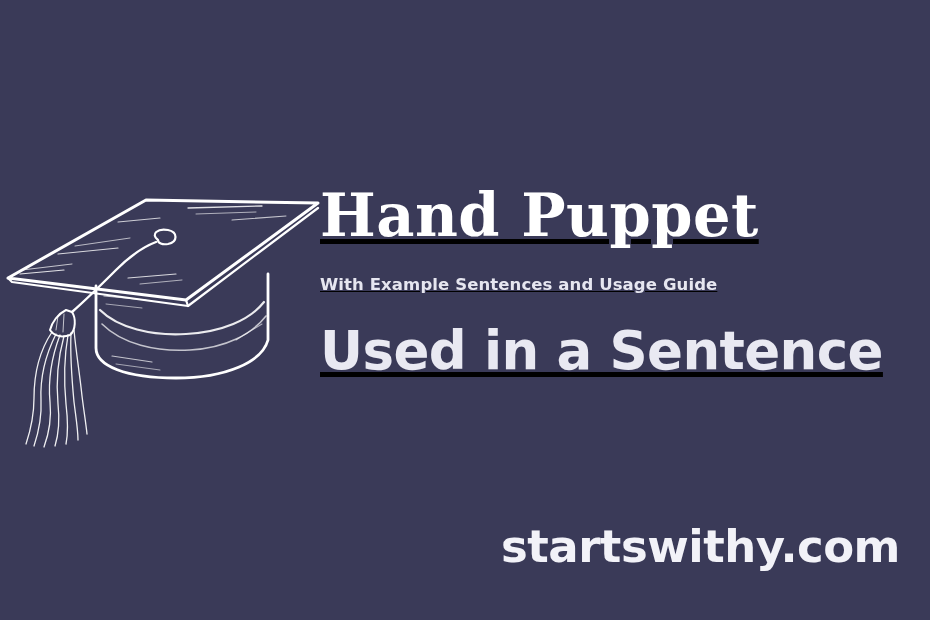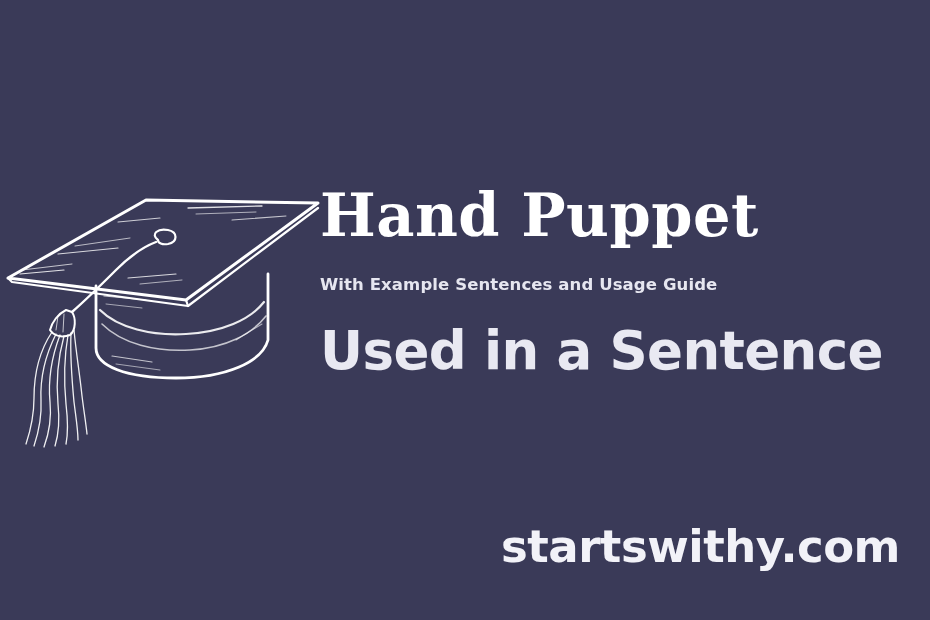--- a/index.html
+++ b/index.html
@@ -33,20 +33,21 @@
     width: 100%;
     height: 100%;
   }
 
   
   #headline-block {
     position: absolute;
     left: 320px;
     top: 186px;
     width: 600px;
+    text-decoration: underline;
   }
   #title-line {
     font-family: "DejaVu Serif", "Liberation Serif", serif;
     font-weight: 700;
     font-size: 59px;
     line-height: 1.0;
     color: #ffffff;
     letter-spacing: 0.5px;
     white-space: nowrap;
   }

